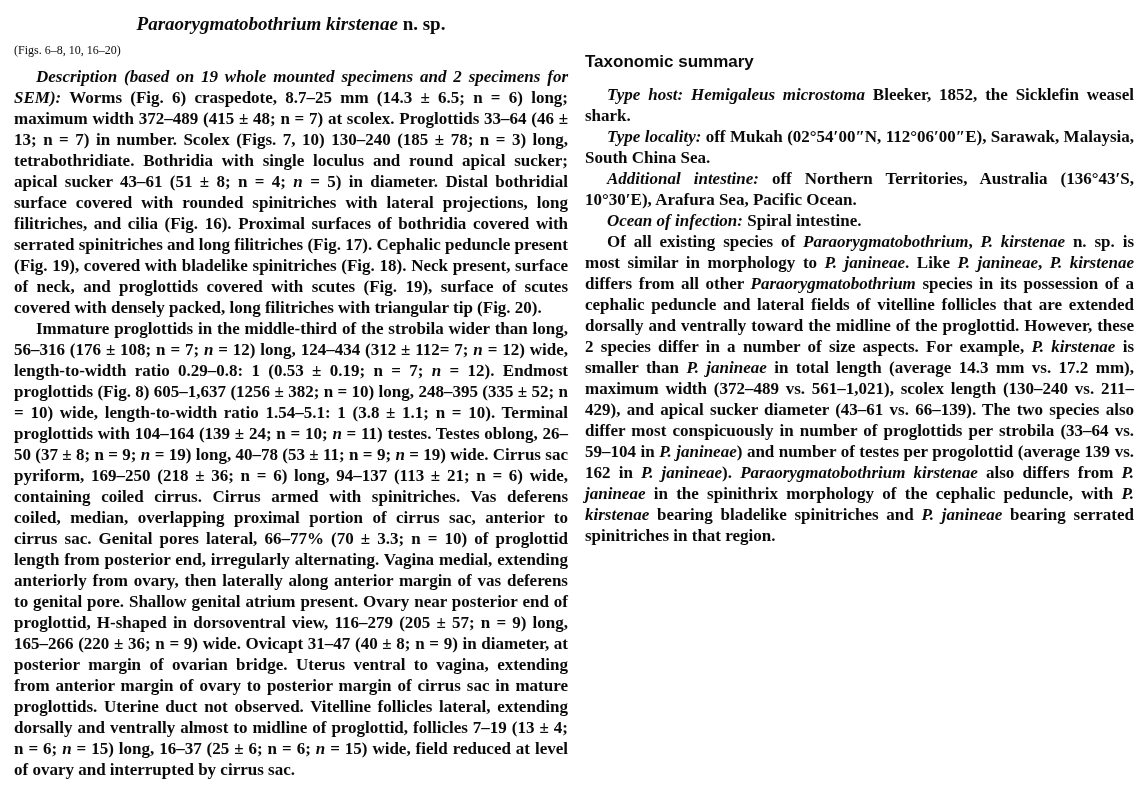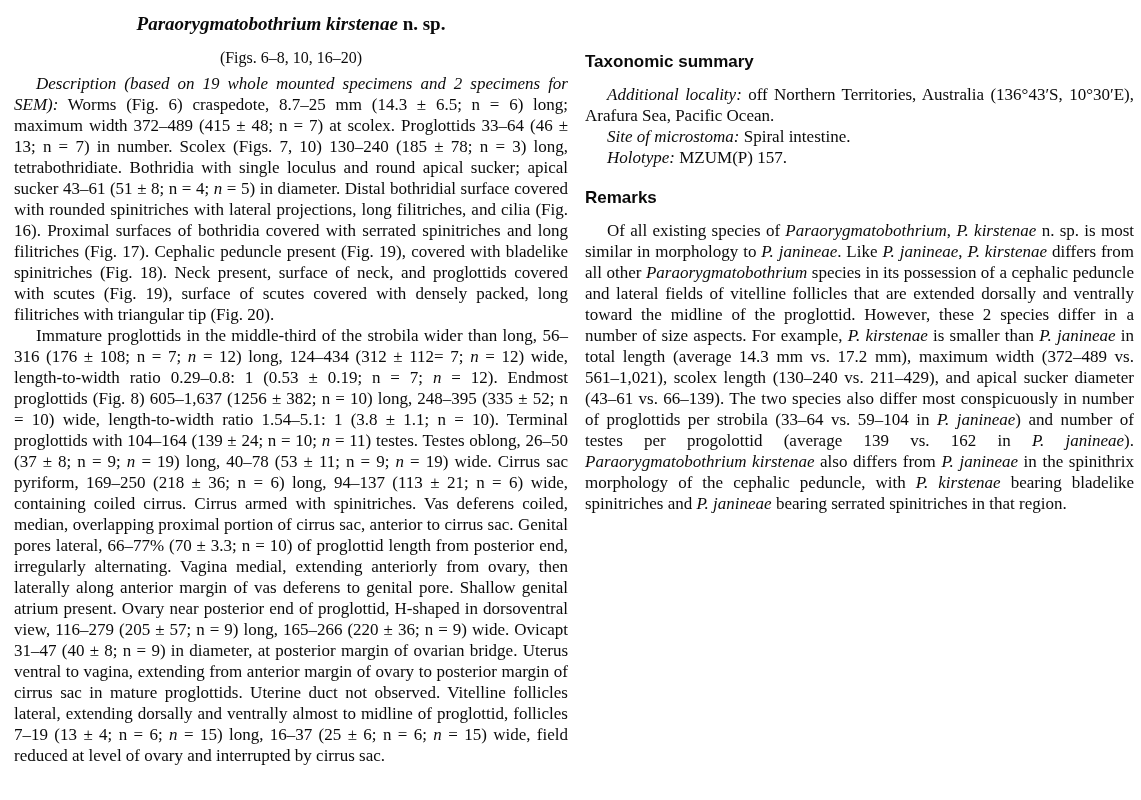--- a/index.html
+++ b/index.html
@@ -31,31 +31,32 @@
     width: 549px;
   }
   .species-title {
     font-size: 19px;
     font-weight: bold;
     text-align: center;
     line-height: 23px;
     margin: 0;
   }
   .figs-ref {
-    font-size: 16px;
-    text-align: center;
+    font-size: 12px;
+    text-align: left;
     line-height: 21px;
-    margin: 12px 0 5px 0;
+    margin: 5px 0 5px 0;
   }
   p.body {
     font-size: 17px;
     line-height: 21px;
     text-align: justify;
     text-indent: 22px;
     margin: 0;
+    font-weight: bold;
   }
   h2.section-heading {
     font-family: "Liberation Sans", "DejaVu Sans", sans-serif;
     font-size: 17px;
     font-weight: bold;
     line-height: 20px;
     margin: 0 0 12px 0;
   }
   h2.remarks-heading {
     margin-top: 20px;
@@ -69,20 +70,20 @@
 
   <div class="col col-left">
     <div class="species-title"><i>Paraorygmatobothrium kirstenae</i> n. sp.</div>
     <div class="figs-ref">(Figs. 6–8, 10, 16–20)</div>
     <p class="body"><i>Description (based on 19 whole mounted specimens and 2 specimens for SEM):</i> Worms (Fig. 6) craspedote, 8.7–25 mm (14.3 ± 6.5; n = 6) long; maximum width 372–489 (415 ± 48; n = 7) at scolex. Proglottids 33–64 (46 ± 13; n = 7) in number. Scolex (Figs. 7, 10) 130–240 (185 ± 78; n = 3) long, tetrabothridiate. Bothridia with single loculus and round apical sucker; apical sucker 43–61 (51 ± 8; n = 4; <i>n</i> = 5) in diameter. Distal bothridial surface covered with rounded spinitriches with lateral projections, long filitriches, and cilia (Fig. 16). Proximal surfaces of bothridia covered with serrated spinitriches and long filitriches (Fig. 17). Cephalic peduncle present (Fig. 19), covered with bladelike spinitriches (Fig. 18). Neck present, surface of neck, and proglottids covered with scutes (Fig. 19), surface of scutes covered with densely packed, long filitriches with triangular tip (Fig. 20).</p>
     <p class="body">Immature proglottids in the middle-third of the strobila wider than long, 56–316 (176 ± 108; n = 7; <i>n</i> = 12) long, 124–434 (312 ± 112= 7; <i>n</i> = 12) wide, length-to-width ratio 0.29–0.8: 1 (0.53 ± 0.19; n = 7; <i>n</i> = 12). Endmost proglottids (Fig. 8) 605–1,637 (1256 ± 382; n = 10) long, 248–395 (335 ± 52; n = 10) wide, length-to-width ratio 1.54–5.1: 1 (3.8 ± 1.1; n = 10). Terminal proglottids with 104–164 (139 ± 24; n = 10; <i>n</i> = 11) testes. Testes oblong, 26–50 (37 ± 8; n = 9; <i>n</i> = 19) long, 40–78 (53 ± 11; n = 9; <i>n</i> = 19) wide. Cirrus sac pyriform, 169–250 (218 ± 36; n = 6) long, 94–137 (113 ± 21; n = 6) wide, containing coiled cirrus. Cirrus armed with spinitriches. Vas deferens coiled, median, overlapping proximal portion of cirrus sac, anterior to cirrus sac. Genital pores lateral, 66–77% (70 ± 3.3; n = 10) of proglottid length from posterior end, irregularly alternating. Vagina medial, extending anteriorly from ovary, then laterally along anterior margin of vas deferens to genital pore. Shallow genital atrium present. Ovary near posterior end of proglottid, H-shaped in dorsoventral view, 116–279 (205 ± 57; n = 9) long, 165–266 (220 ± 36; n = 9) wide. Ovicapt 31–47 (40 ± 8; n = 9) in diameter, at posterior margin of ovarian bridge. Uterus ventral to vagina, extending from anterior margin of ovary to posterior margin of cirrus sac in mature proglottids. Uterine duct not observed. Vitelline follicles lateral, extending dorsally and ventrally almost to midline of proglottid, follicles 7–19 (13 ± 4; n = 6; <i>n</i> = 15) long, 16–37 (25 ± 6; n = 6; <i>n</i> = 15) wide, field reduced at level of ovary and interrupted by cirrus sac.</p>
   </div>
 
   <div class="col col-right">
     <h2 class="section-heading">Taxonomic summary</h2>
-    <p class="body"><i>Additional locality:</i> off Northern Territories, Australia (136°43′S, 10°30′E), Arafura Sea, Pacific Ocean.</p>
-    <p class="body"><i>Site of microstoma:</i> Spiral intestine.</p>
-    <p class="body"><i>Holotype:</i> MZUM(P) 157.</p>
-    <h2 class="section-heading remarks-heading">Remarks</h2>
+    <p class="body"><i>Type host: Hemigaleus microstoma</i> Bleeker, 1852, the Sicklefin weasel shark.</p>
+    <p class="body"><i>Type locality:</i> off Mukah (02°54′00″N, 112°06′00″E), Sarawak, Malaysia, South China Sea.</p>
+    <p class="body"><i>Additional intestine:</i> off Northern Territories, Australia (136°43′S, 10°30′E), Arafura Sea, Pacific Ocean.</p>
+    <p class="body"><i>Ocean of infection:</i> Spiral intestine.</p>
     <p class="body">Of all existing species of <i>Paraorygmatobothrium</i>, <i>P. kirstenae</i> n. sp. is most similar in morphology to <i>P. janineae</i>. Like <i>P. janineae</i>, <i>P. kirstenae</i> differs from all other <i>Paraorygmatobothrium</i> species in its possession of a cephalic peduncle and lateral fields of vitelline follicles that are extended dorsally and ventrally toward the midline of the proglottid. However, these 2 species differ in a number of size aspects. For example, <i>P. kirstenae</i> is smaller than <i>P. janineae</i> in total length (average 14.3 mm vs. 17.2 mm), maximum width (372–489 vs. 561–1,021), scolex length (130–240 vs. 211–429), and apical sucker diameter (43–61 vs. 66–139). The two species also differ most conspicuously in number of proglottids per strobila (33–64 vs. 59–104 in <i>P. janineae</i>) and number of testes per progolottid (average 139 vs. 162 in <i>P. janineae</i>). <i>Paraorygmatobothrium kirstenae</i> also differs from <i>P. janineae</i> in the spinithrix morphology of the cephalic peduncle, with <i>P. kirstenae</i> bearing bladelike spinitriches and <i>P. janineae</i> bearing serrated spinitriches in that region.</p>
   </div>
 
 </div>
 
 </body></html>

